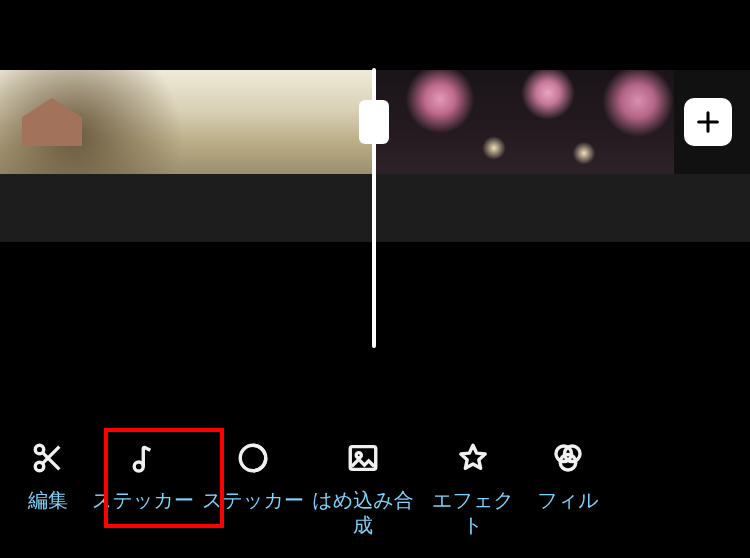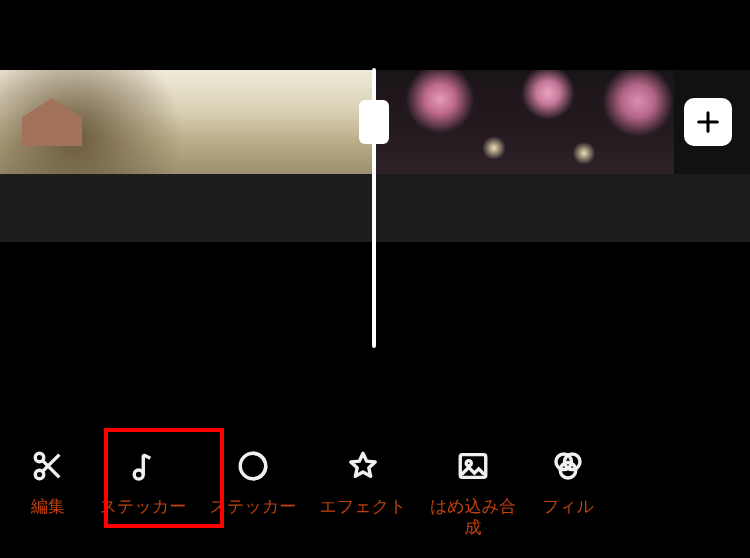--- a/index.html
+++ b/index.html
@@ -118,22 +118,22 @@
   }
   .tool .icon {
     width: 36px;
     height: 36px;
     display: flex;
     align-items: center;
     justify-content: center;
   }
   .tool svg { width: 34px; height: 34px; stroke: #f0f0f0; fill: none; stroke-width: 2.4; }
   .tool .label {
-    font-size: 17px;
-    color: #c2410c;
+    font-size: 20px;
+    color: #7dd3fc;
     text-align: center;
     line-height: 1.25;
     white-space: pre-line;
   }
   .tool.narrow { width: 80px; }
   .highlight-box {
     position: absolute;
     border: 4px solid #ff0000;
     width: 120px;
     height: 100px;
@@ -195,38 +195,38 @@
           <path d="M20.5 9.5 A9 9 0 0 0 12 3"></path>
           <path d="M12 21 a9 9 0 0 0 9 -9"></path>
         </svg>
     </span>
     <span class="label">ステッカー</span>
   </div>
 
   <div class="tool">
     <span class="icon">
       <svg viewBox="0 0 24 24">
-          <path d="M12 3l2.6 5.6 6 .6-4.5 4.1 1.3 6-5.4-3.1-5.4 3.1 1.3-6L3.4 9.2l6-.6z" stroke-linejoin="round"></path>
-        </svg>
-    </span>
-    <span class="label">エフェクト</span>
-  </div>
-
-  <div class="tool">
-    <span class="icon">
-      <svg viewBox="0 0 24 24">
           <rect x="3" y="4" width="18" height="16" rx="1.5"></rect>
           <circle cx="9" cy="10" r="1.8"></circle>
           <path d="M4 18l5-5 4 4 3-3 4 4"></path>
         </svg>
     </span>
     <span class="label">はめ込み合
 成</span>
   </div>
 
+  <div class="tool">
+    <span class="icon">
+      <svg viewBox="0 0 24 24">
+          <path d="M12 3l2.6 5.6 6 .6-4.5 4.1 1.3 6-5.4-3.1-5.4 3.1 1.3-6L3.4 9.2l6-.6z" stroke-linejoin="round"></path>
+        </svg>
+    </span>
+    <span class="label">エフェクト</span>
+  </div>
+
   <div class="tool narrow">
     <span class="icon">
       <svg viewBox="0 0 24 24">
           <circle cx="9" cy="9" r="5.5"></circle>
           <circle cx="15" cy="9" r="5.5"></circle>
           <circle cx="12" cy="15" r="5.5"></circle>
         </svg>
     </span>
     <span class="label">フィル</span>
   </div>

